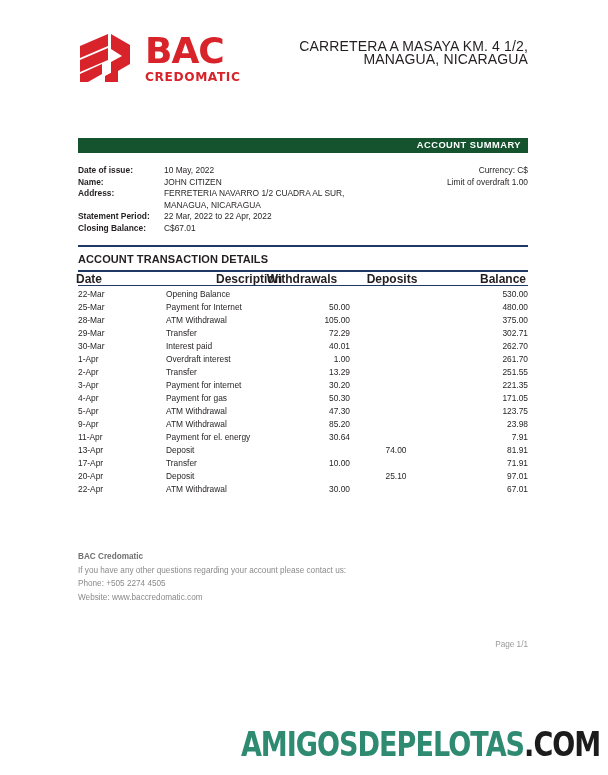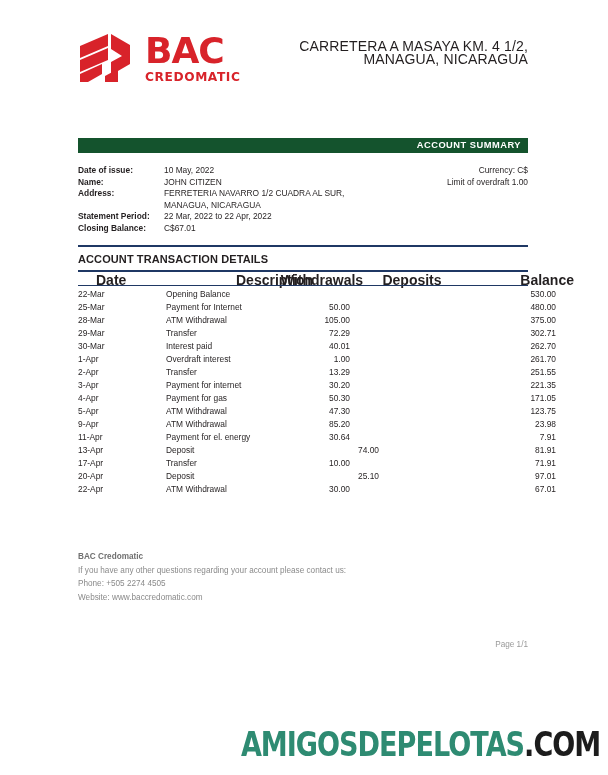--- a/index.html
+++ b/index.html
@@ -149,25 +149,25 @@
   .tx-rule-top {
     position: absolute;
     left: 78px;
     top: 270px;
     width: 450px;
     height: 1.5px;
     background: #1f3864;
   }
   .tx-head {
     position: absolute;
-    left: 96px;
+    left: 76px;
     top: 272px;
     width: 450px;
     height: 16px;
-    font-size: 14px;
+    font-size: 12px;
     font-weight: bold;
   }
   .tx-rule-bottom {
     position: absolute;
     left: 78px;
     top: 285px;
     width: 450px;
     height: 1px;
     background: #1f3864;
   }
@@ -180,22 +180,22 @@
   }
   .tx-row {
     position: relative;
     height: 13px;
     line-height: 13px;
     white-space: nowrap;
   }
   .c-date   { position: absolute; left: 0px;   top: 0; }
   .c-desc   { position: absolute; left: 88px;  top: 0; }
   .c-with   { position: absolute; left: 180px; top: 0; width: 92px; text-align: right; }
-  .c-dep    { position: absolute; left: 280px; top: 0; width: 92px; text-align: left; }
-  .c-bal    { position: absolute; left: 0px;   top: 0; width: 450px; text-align: right; padding-left: 28px; }
+  .c-dep    { position: absolute; left: 272px; top: 0; width: 92px; text-align: center; }
+  .c-bal    { position: absolute; left: 0px;   top: 0; width: 450px; text-align: right; }
 
   .tx-head .c-desc  { left: 140px; }
   .tx-head .c-with  { left: 180px; width: 92px; text-align: center; }
   .tx-head .c-dep   { left: 270px; width: 92px; text-align: center; }
 
   
   .footer {
     position: absolute;
     left: 78px;
     top: 550px;

